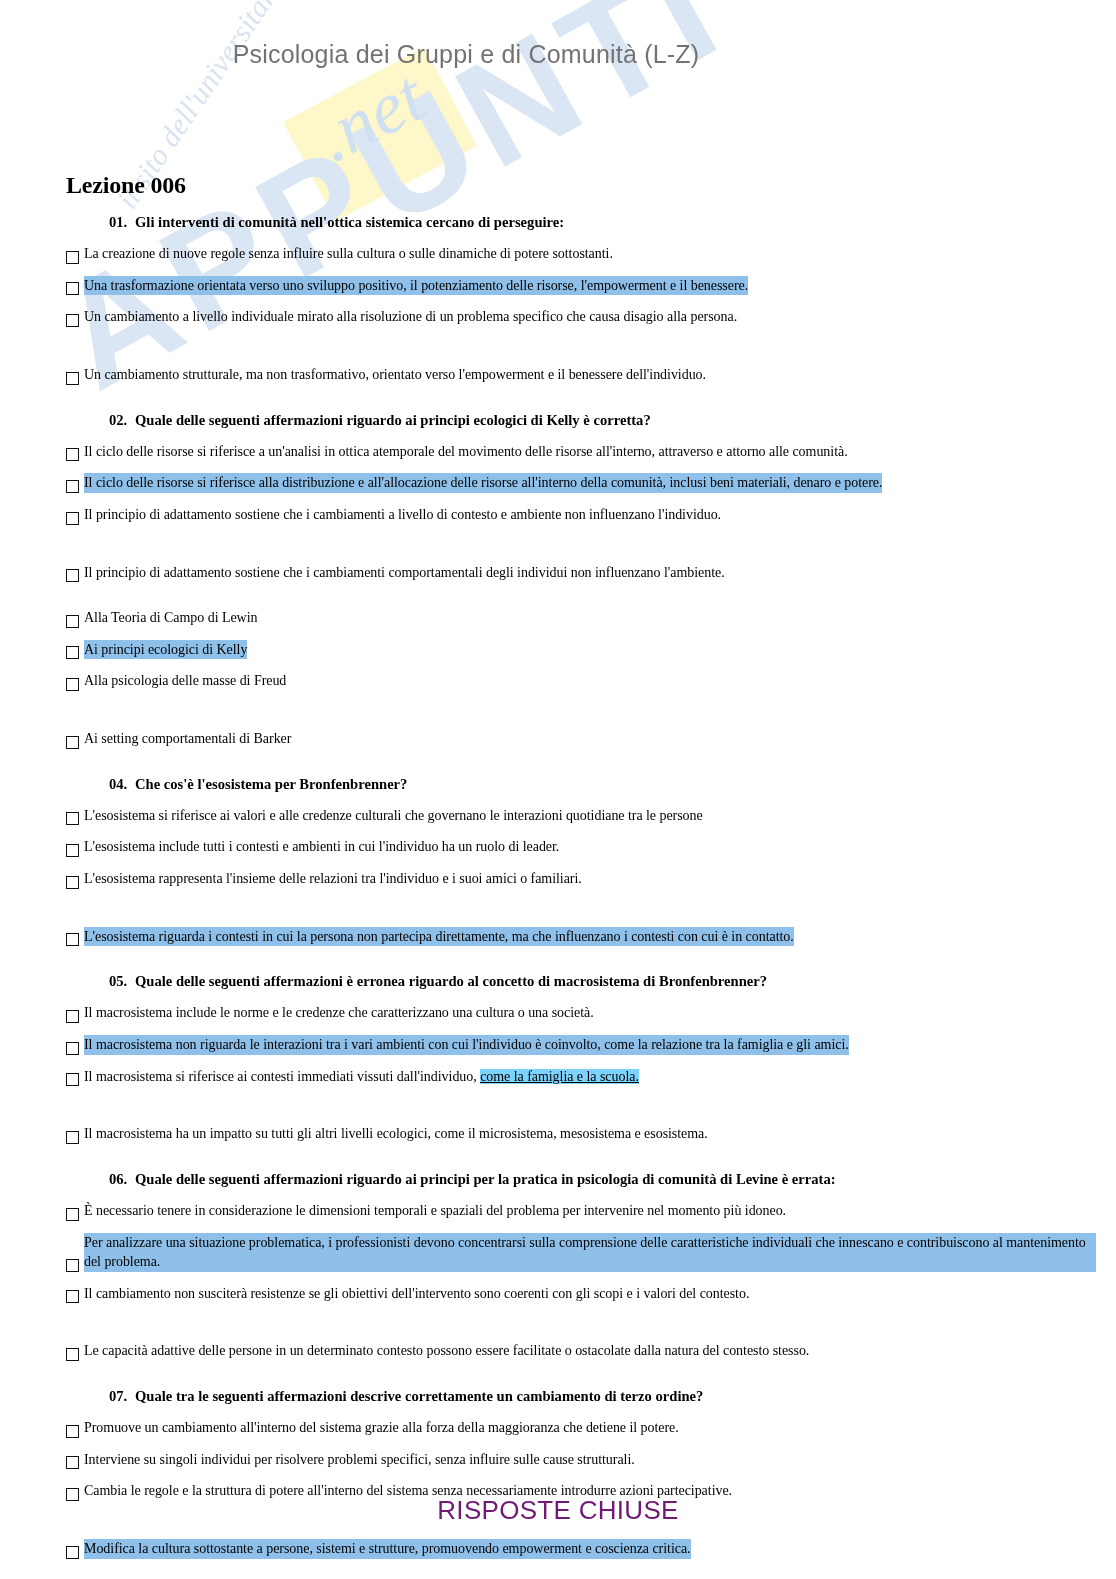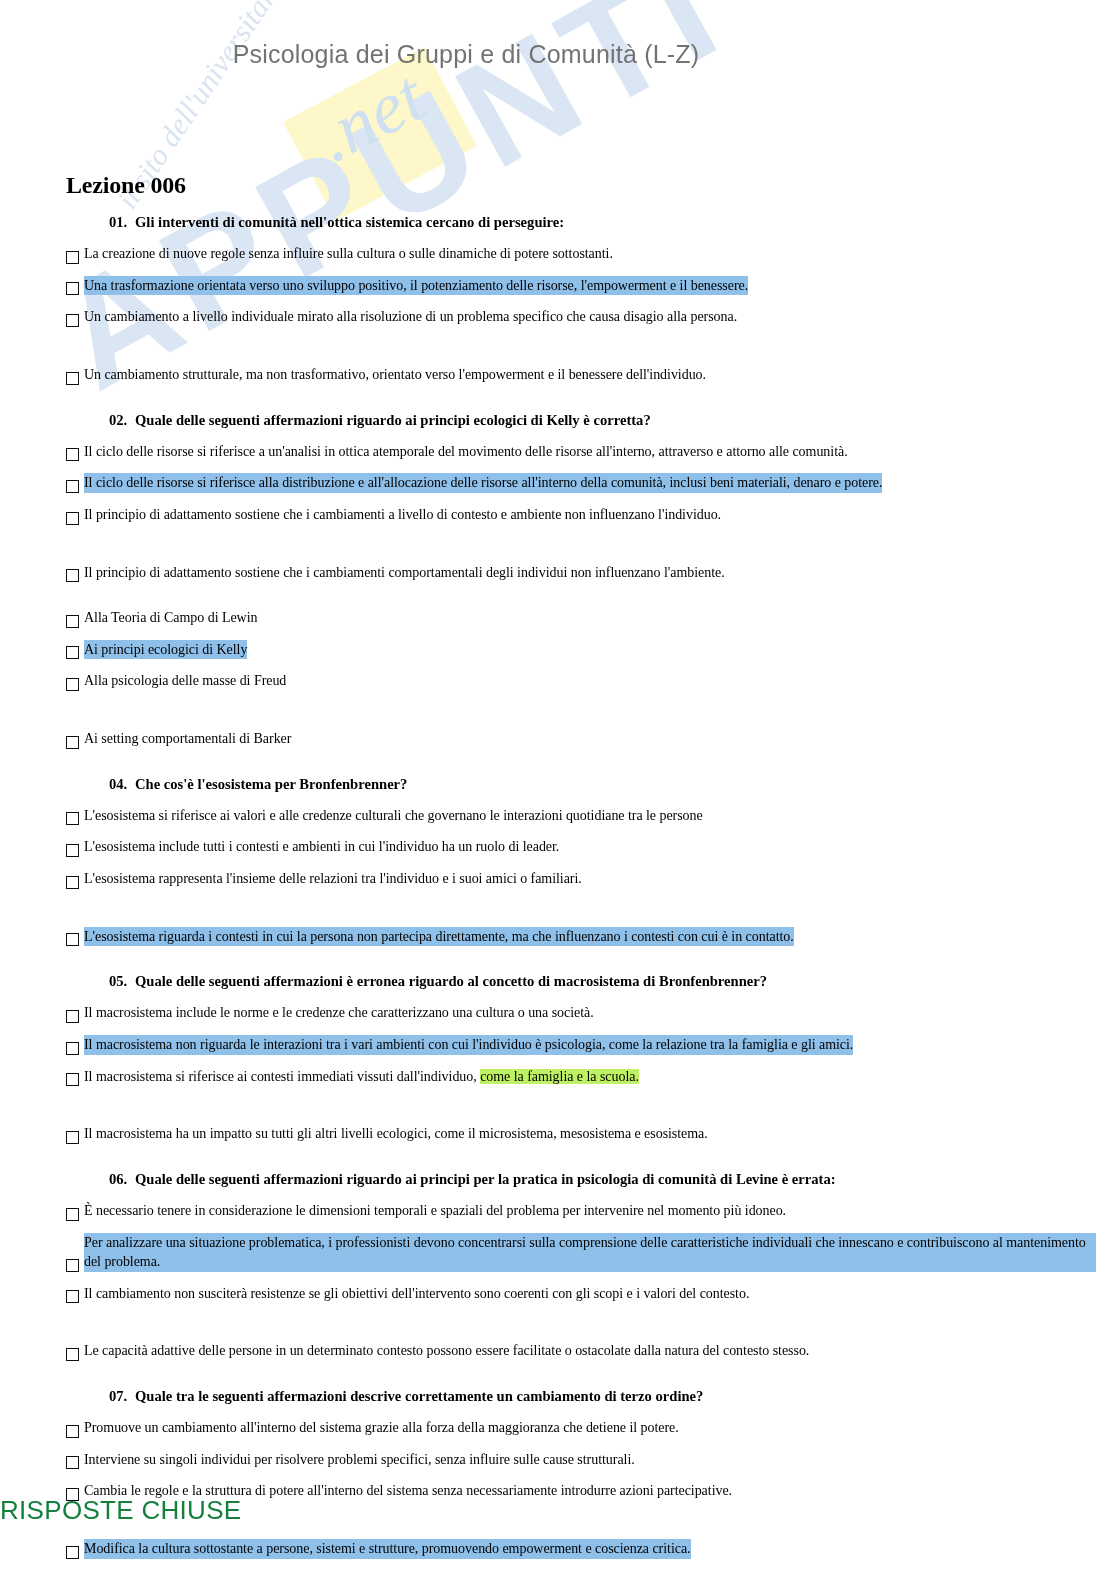--- a/index.html
+++ b/index.html
@@ -152,32 +152,33 @@
     letter-spacing: -0.05px;
   }
   .option-text.nowrap { white-space: nowrap; }
 
   .option-row.highlighted .option-text {
     background: #8fc0ea;
     box-decoration-break: clone;
     -webkit-box-decoration-break: clone;
   }
   .option-row .option-text span.partial-hl {
-    background: #bef264;
+    background: #7dd3fc;
+    text-decoration: underline;
   }
 
   #footer-note {
     position: absolute;
     left: 0;
     top: 1495px;
     width: 1116px;
-    text-align: left;
+    text-align: center;
     font-family: "Liberation Sans", sans-serif;
     font-size: 26px;
-    color: #15803d;
+    color: #701a75;
     letter-spacing: 0.3px;
   }
 </style>
 </head>
 <body>
 
 <div id="watermark">
   <div class="wm-yellow"></div>
   <div class="wm-bigtext">APPUNTI</div>
   <div class="wm-net">.net</div>
@@ -267,21 +268,21 @@
           </div>
         </div>
         <div class="question-block">
           <div class="question-title"><span class="qnum">05.</span><span>Quale delle seguenti affermazioni è erronea riguardo al concetto di macrosistema di Bronfenbrenner?</span></div>
           <div class="option-row">
             <span class="checkbox"></span>
             <span class="option-text nowrap">Il macrosistema include le norme e le credenze che caratterizzano una cultura o una società.</span>
           </div>
           <div class="option-row highlighted">
             <span class="checkbox"></span>
-            <span class="option-text nowrap">Il macrosistema non riguarda le interazioni tra i vari ambienti con cui l'individuo è psicologia, come la relazione tra la famiglia e gli amici.</span>
+            <span class="option-text nowrap">Il macrosistema non riguarda le interazioni tra i vari ambienti con cui l'individuo è coinvolto, come la relazione tra la famiglia e gli amici.</span>
           </div>
           <div class="option-row">
             <span class="checkbox"></span>
             <span class="option-text nowrap"><span>Il macrosistema si riferisce ai contesti immediati vissuti dall'individuo, </span><span class="partial-hl">come la famiglia e la scuola.</span></span>
           </div>
           <div class="option-row">
             <span class="checkbox"></span>
             <span class="option-text nowrap">Il macrosistema ha un impatto su tutti gli altri livelli ecologici, come il microsistema, mesosistema e esosistema.</span>
           </div>
         </div>

